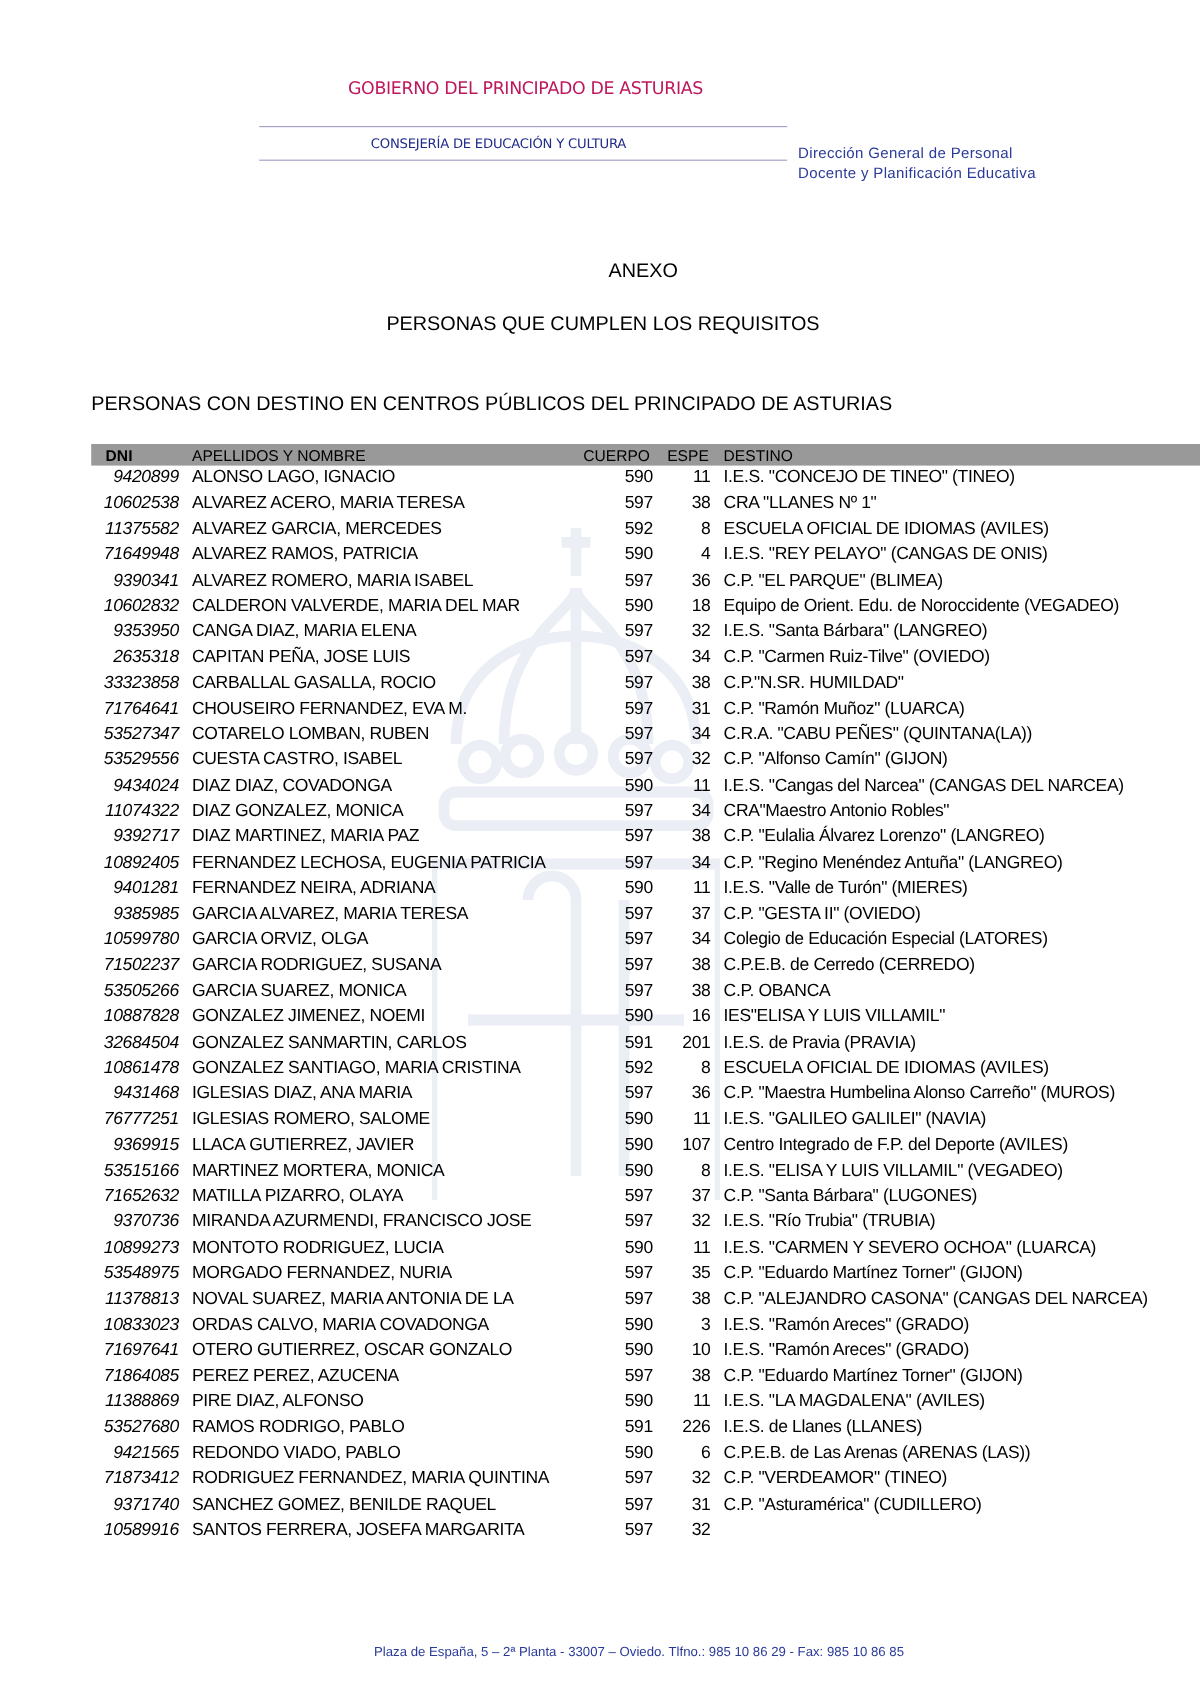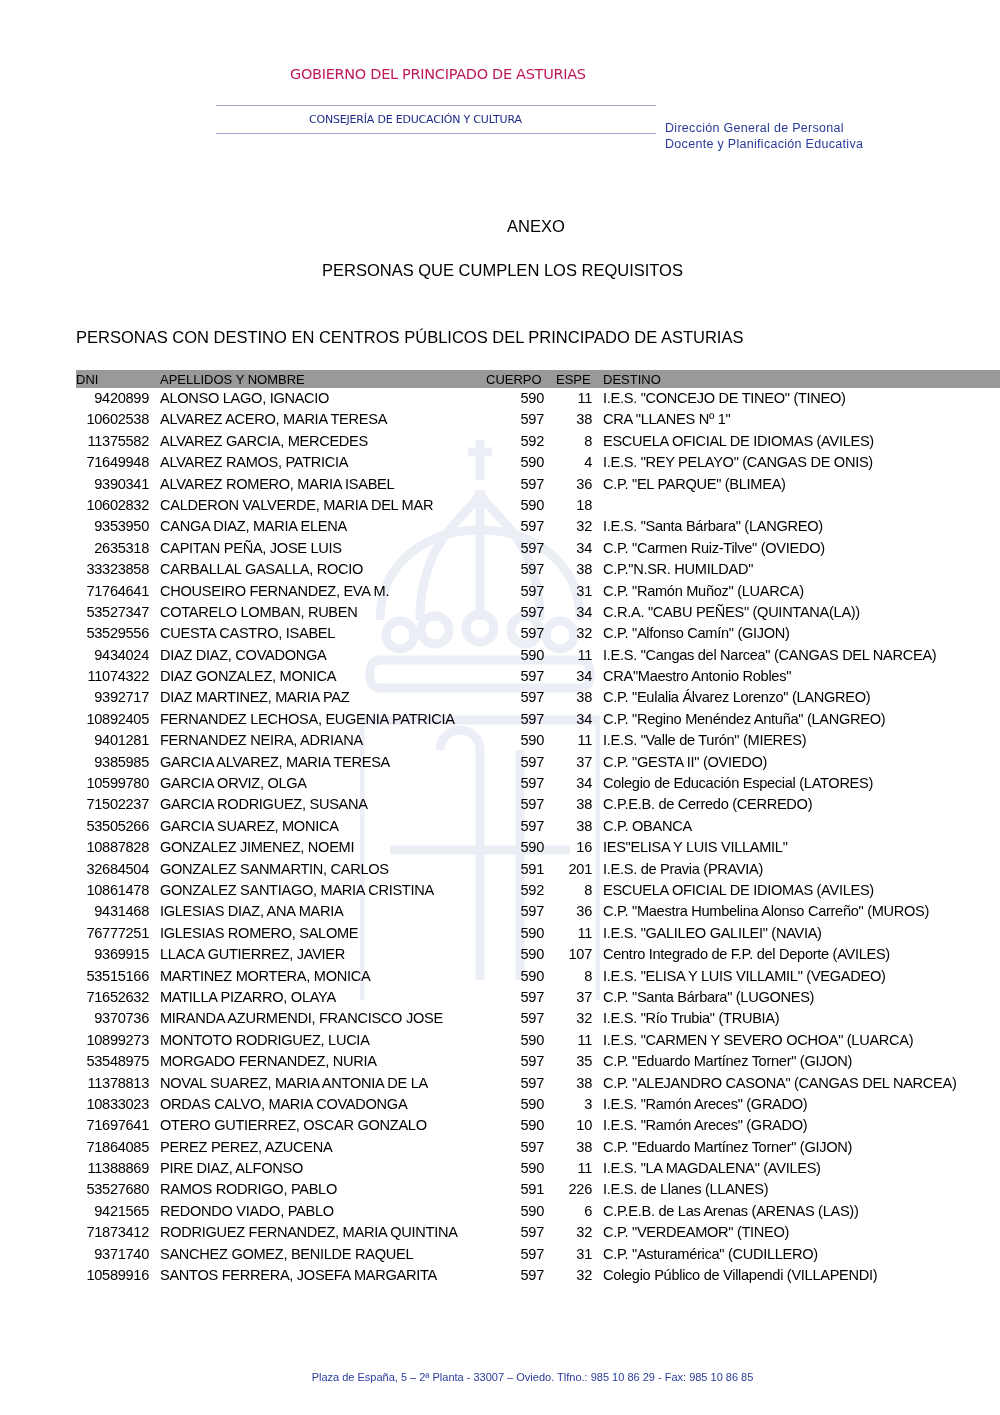--- a/index.html
+++ b/index.html
@@ -10,26 +10,26 @@
   .direccion { position: absolute; left: 665px; top: 121px; font-family: "Liberation Sans", sans-serif; font-size: 12.5px; line-height: 15.5px; color: #2a3a9a; letter-spacing: 0.3px; }
   .anexo { position: absolute; left: 0; width: 1000px; top: 217px; text-align: center; font-size: 16.5px; padding-left: 72px; box-sizing: border-box; }
   .subtitle { position: absolute; left: 322px; top: 261px; font-size: 16.5px; text-align: right; }
   .section { position: absolute; left: 76px; top: 328px; font-size: 16.5px; }
   .watermark { position: absolute; left: 360px; top: 420px; width: 240px; height: 590px; opacity: 1; }
   .table { position: absolute; left: 76px; top: 370px; width: 924px; }
   .thead { height: 18px; background: #999999; position: relative; font-size: 13px; line-height: 20px; }
   .thead span { position: absolute; top: 0; }
   .row { height: 21.4px; position: relative; font-size: 14.6px; line-height: 21.4px; font-family: "Liberation Sans", sans-serif; letter-spacing: -0.3px; }
   .row span { position: absolute; top: 0; white-space: nowrap; }
-  .c-dni { right: calc(924px - 73px); text-align: right; }
+  .c-dni { right: calc(924px - 73px); text-align: right; font-style: italic; }
   .c-name { left: 84px; }
   .c-cuerpo { right: calc(924px - 468px); text-align: right; }
   .c-espe { right: calc(924px - 516px); text-align: center; }
   .c-dest { left: 527px; }
-  .h-dni { left: 0; }
+  .h-dni { left: 12px; font-weight: bold; }
   .h-name { left: 84px; }
   .h-cuerpo { left: 410px; }
   .h-espe { left: 480px; text-align: right; }
   .h-dest { left: 527px; }
   .footer { position: absolute; left: 0; width: 1000px; top: 1371px; text-align: center; font-size: 11px; color: #2a3a9a; padding-left: 65px; box-sizing: border-box; }
 </style>
 </head>
 <body>
 
 <div>
@@ -106,20 +106,21 @@
         <span class="c-name">ALVAREZ ROMERO, MARIA ISABEL</span>
         <span class="c-cuerpo">597</span>
         <span class="c-espe">36</span>
         <span class="c-dest">C.P. "EL PARQUE" (BLIMEA)</span>
       </div>
       <div class="row">
         <span class="c-dni">10602832</span>
         <span class="c-name">CALDERON VALVERDE, MARIA DEL MAR</span>
         <span class="c-cuerpo">590</span>
         <span class="c-espe">18</span>
+        <span class="c-dest">Equipo de Orient. Edu. de Noroccidente (VEGADEO)</span>
       </div>
       <div class="row">
         <span class="c-dni">9353950</span>
         <span class="c-name">CANGA DIAZ, MARIA ELENA</span>
         <span class="c-cuerpo">597</span>
         <span class="c-espe">32</span>
         <span class="c-dest">I.E.S. "Santa Bárbara" (LANGREO)</span>
       </div>
       <div class="row">
         <span class="c-dni">2635318</span>
@@ -357,18 +358,17 @@
         <span class="c-name">SANCHEZ GOMEZ, BENILDE RAQUEL</span>
         <span class="c-cuerpo">597</span>
         <span class="c-espe">31</span>
         <span class="c-dest">C.P. "Asturamérica" (CUDILLERO)</span>
       </div>
       <div class="row">
         <span class="c-dni">10589916</span>
         <span class="c-name">SANTOS FERRERA, JOSEFA MARGARITA</span>
         <span class="c-cuerpo">597</span>
         <span class="c-espe">32</span>
-        <span class="c-dest">Colegio Público de Villapendi (VILLAPENDI)</span>
       </div>
     </div>
 </div>
 
 <div class="footer">Plaza de España, 5 – 2ª Planta - 33007 – Oviedo. Tlfno.: 985 10 86 29 - Fax: 985 10 86 85</div>
 
 </body></html>

